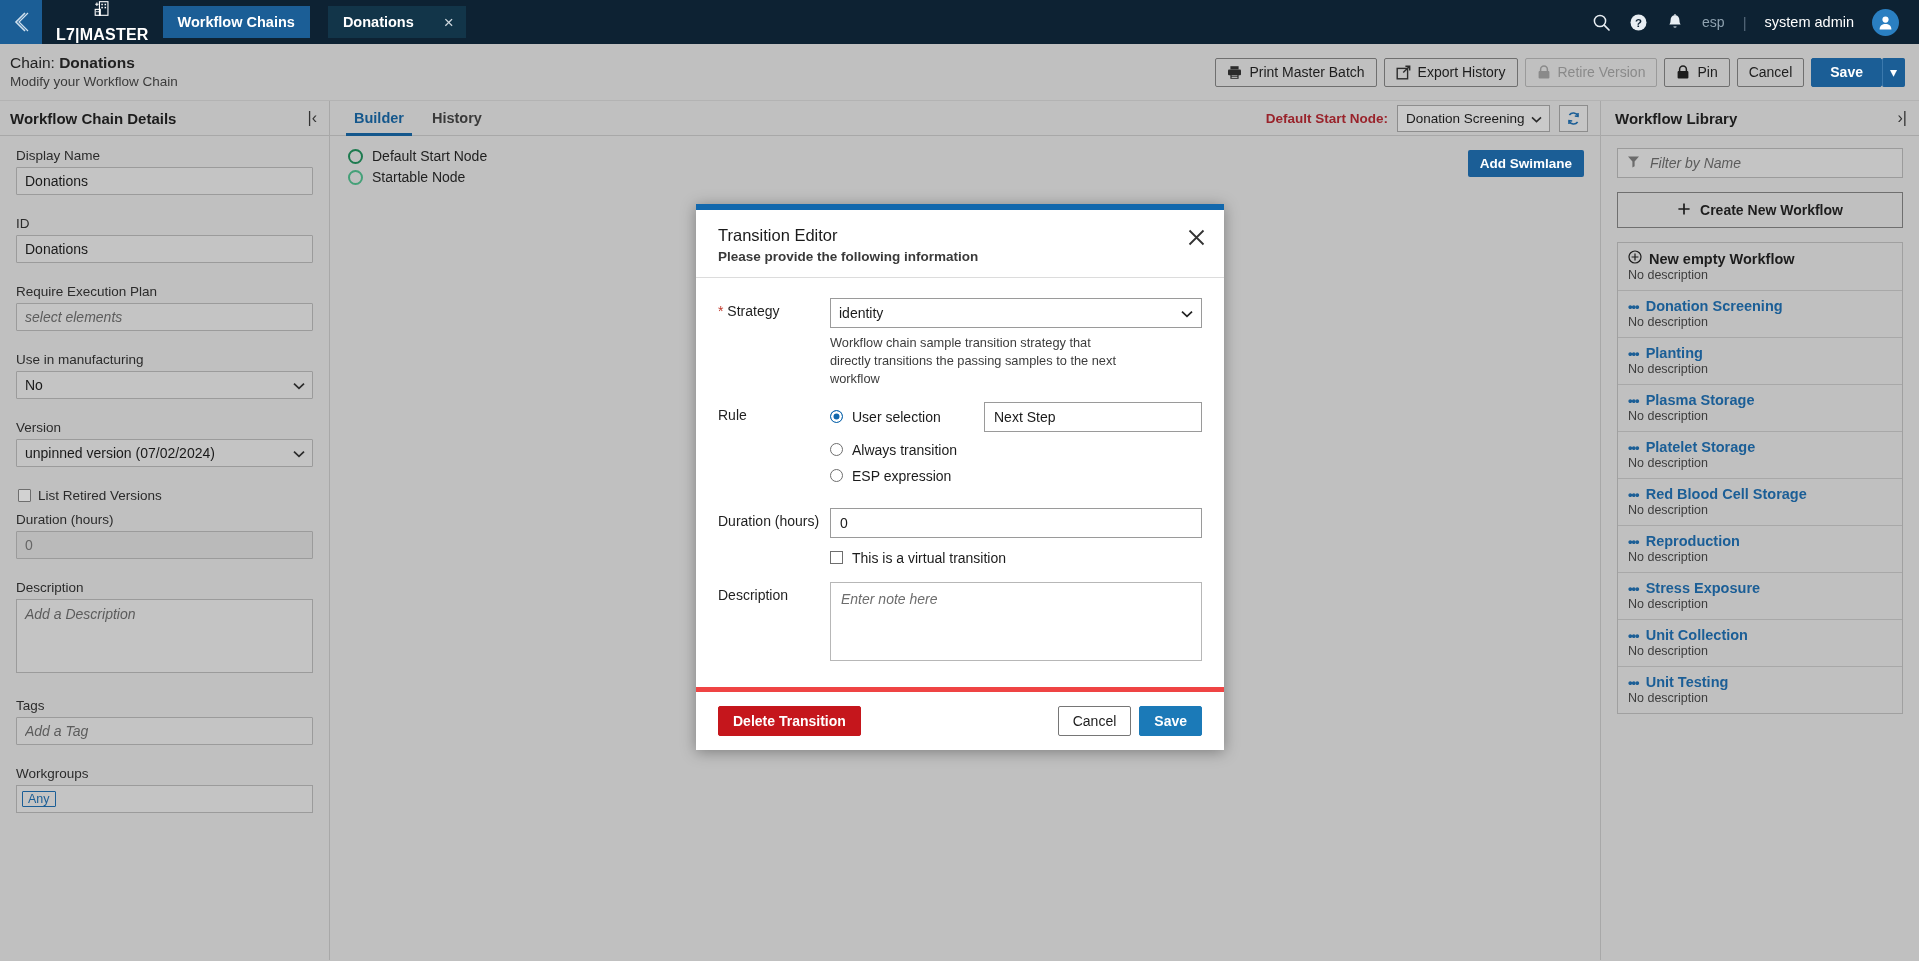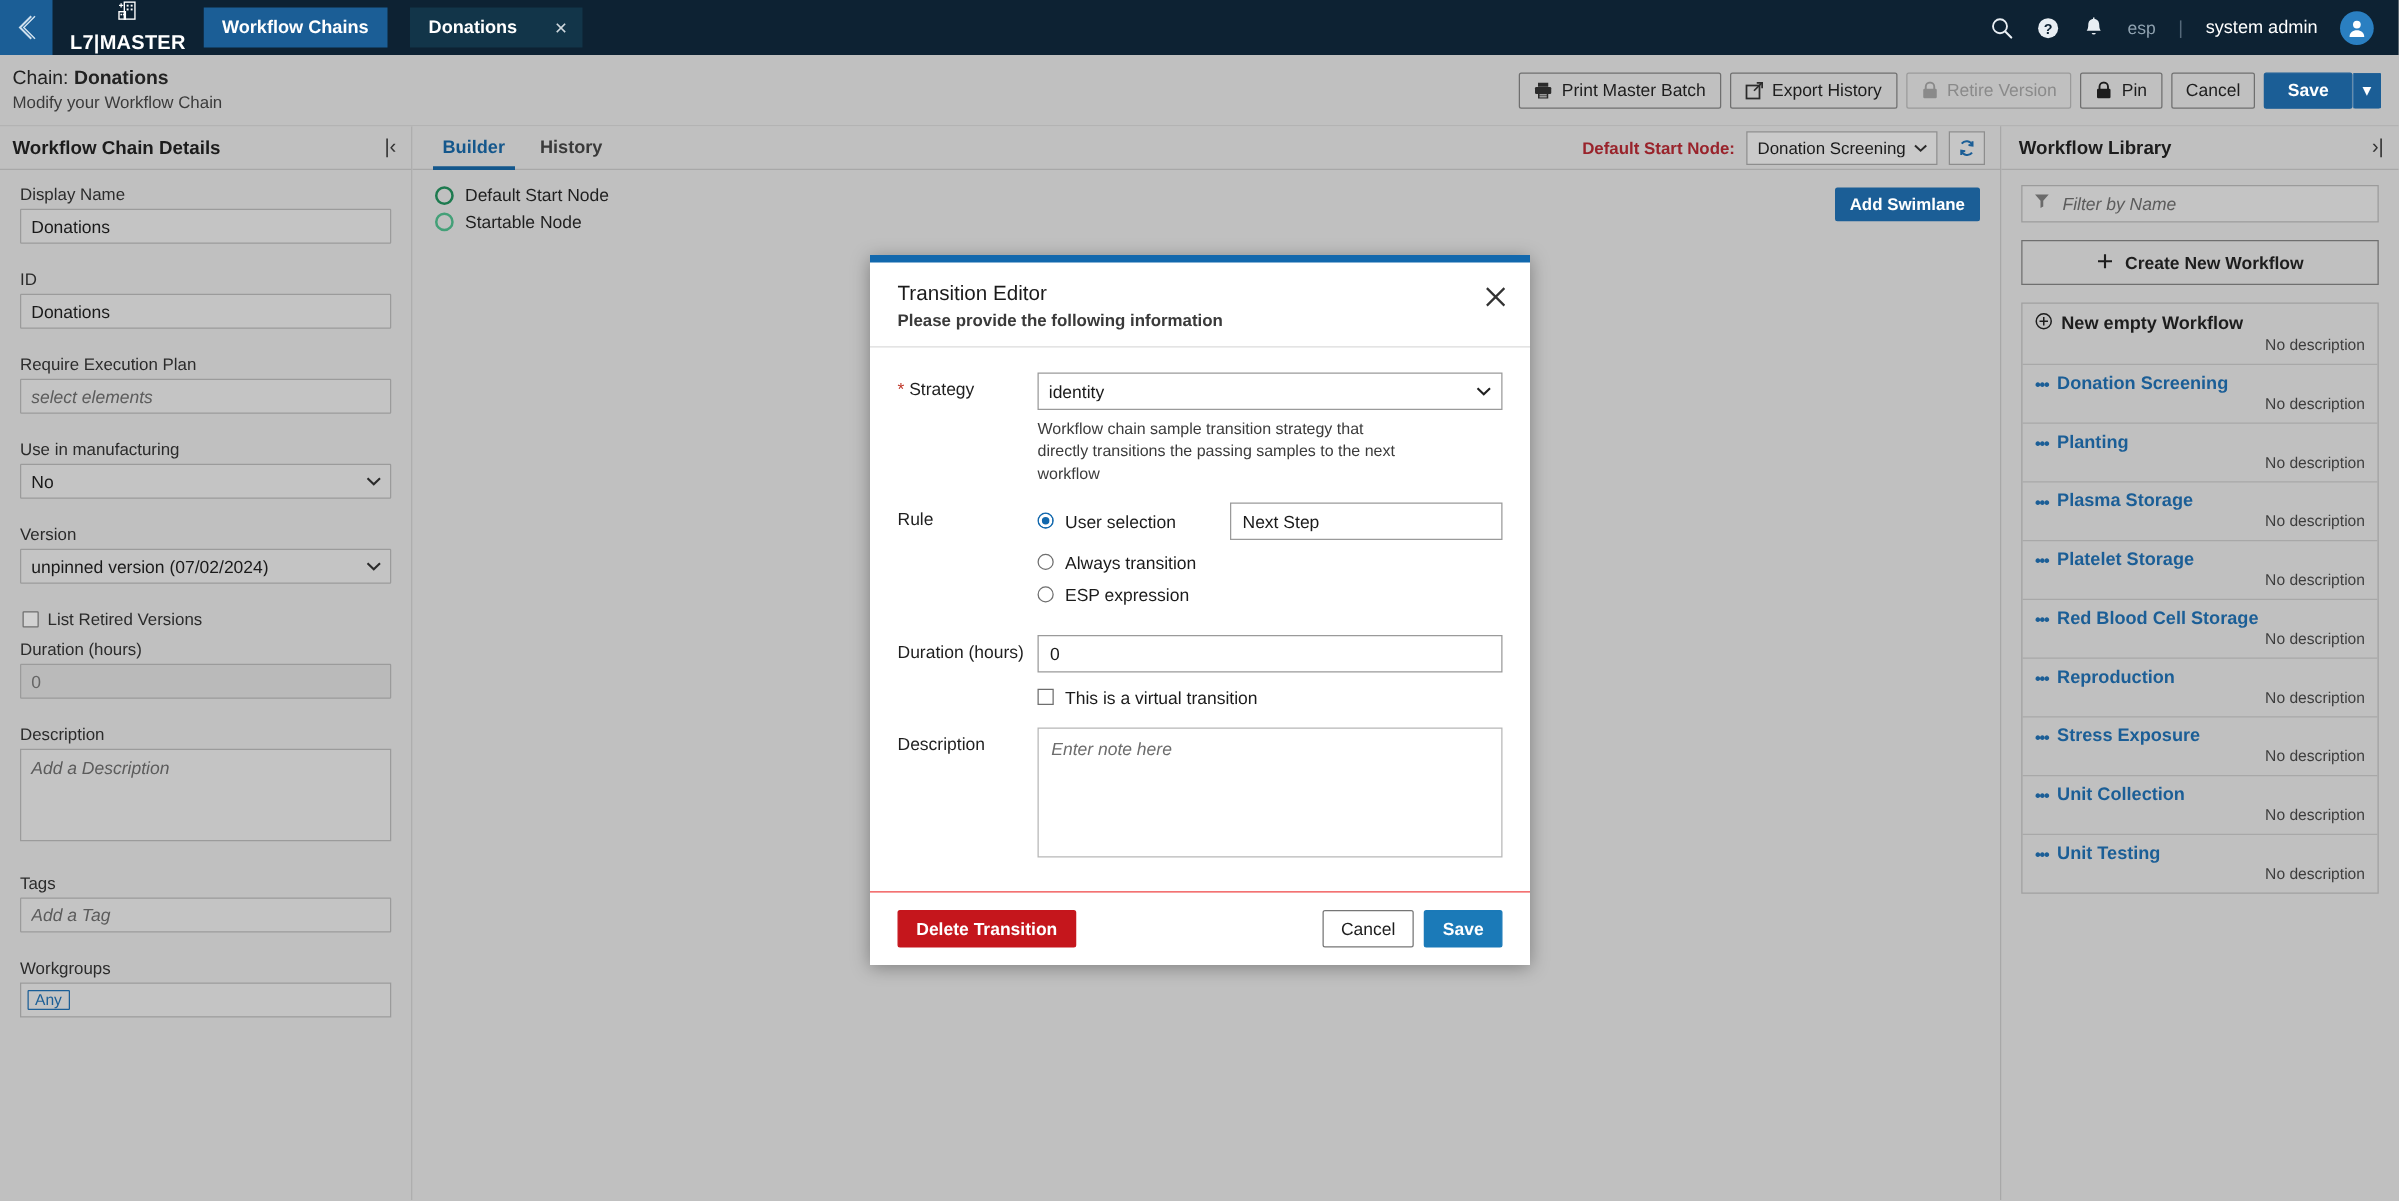--- a/index.html
+++ b/index.html
@@ -231,21 +231,21 @@
   .filterbox input::placeholder { color:#5c5c5c; font-style:italic; }
   .filterbox .ficon { position:absolute; left:10px; top:50%; transform:translateY(-50%);
                       color:#6b6b6b; }
   .createbtn {
     width:100%; height:36px; border:1px solid #6f6f6f; background:#c0c0c0;
     display:flex; align-items:center; justify-content:center; gap:9px;
     font-size:14px; font-weight:700; color:#1d1d1d; cursor:pointer;
     margin-bottom: 14px;
   }
   .wf-list { border:1px solid #a0a0a0; }
-  .wf-item { border-bottom:1px solid #a8a8a8; padding: 7px 10px 8px 10px; cursor:pointer;text-align:right; }
+  .wf-item { border-bottom:1px solid #a8a8a8; padding: 7px 10px 8px 10px; cursor:pointer; }
   .wf-item:last-child { border-bottom:none; }
   .wf-name { font-size:14.5px; font-weight:700; color:#1b5e96; display:flex; align-items:center; gap:7px; }
   .wf-name.plain { color:#1d1d1d; }
   .wf-desc { font-size:12.5px; color:#3d3d3d; margin-top:1px; }
   .dots-icon { color:#1b5e96; font-size:13px; letter-spacing:-1px; font-weight:900; }
 
   
   .overlay { position:absolute; inset:0; z-index: 40; }
   .modal {
     position:absolute; left: 696px; top: 204px; width: 528px;
@@ -284,26 +284,26 @@
   }
   .m-input {
     width:100%; height:30px; border:1px solid #9a9a9a; background:#fff;
     font-family:inherit; font-size:14px; color:#1a1a1a; padding: 0 9px;
   }
   .m-chkrow { display:flex; align-items:center; gap:9px; margin: 12px 0 2px 0; }
   .m-chk { width:13px;height:13px;border:1px solid #6e6e6e;background:#fff;
            cursor:pointer; flex:none; }
   .m-chk-txt { font-size:14px; color:#1b1b1b; }
   .m-textarea {
-    width:100%; height:104px; border:1px solid #b7b7b7; background:#fff;
+    width:100%; height:79px; border:1px solid #b7b7b7; background:#fff;
     font-family:inherit; font-size:14px; padding:8px 10px; resize:none; color:#1a1a1a;
   }
   .m-textarea::placeholder { color:#6d6d6d; font-style: italic; }
   .m-foot {
-    border-top:1px solid #ef4444; padding: 14px 22px;
+    border-top:5px solid #ef4444; padding: 14px 22px;
     display:flex; align-items:center;
   }
   .mbtn { height:30px; padding: 0 14px; font-size:14px; font-family:inherit;
           border-radius:2px; cursor:pointer; display:inline-flex; align-items:center; }
   .mbtn.del { background:#c5161c; color:#fff; border:1px solid #c5161c; font-weight:700; }
   .mbtn.cancel { background:#fff; color:#1d1d1d; border:1px solid #767676; margin-left:auto; }
   .mbtn.save { background:#1b7ab8; color:#fff; border:1px solid #1b7ab8; font-weight:700; margin-left:8px; }
 </style>
 </head>
 <body>

